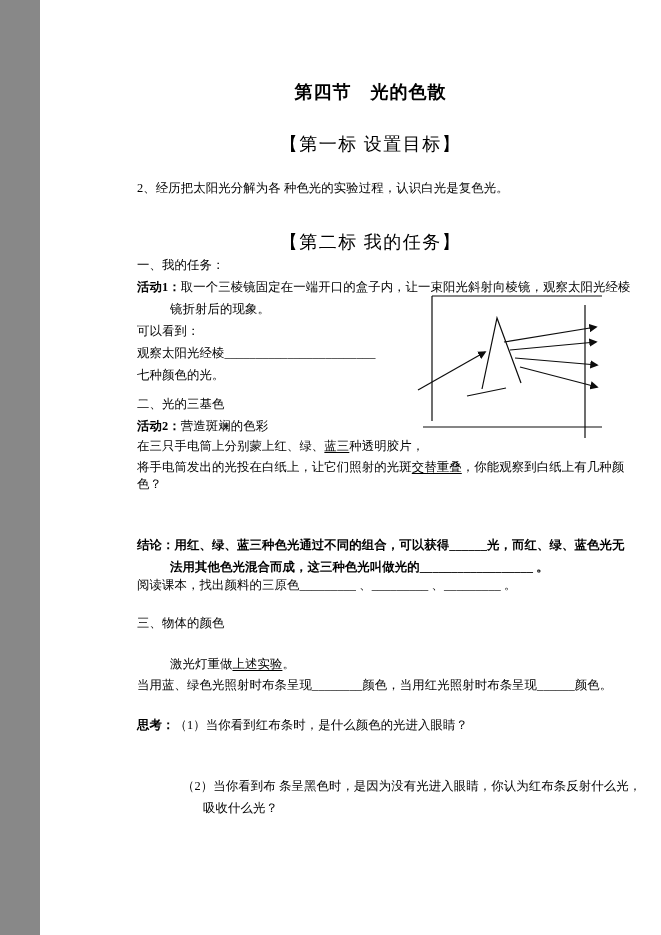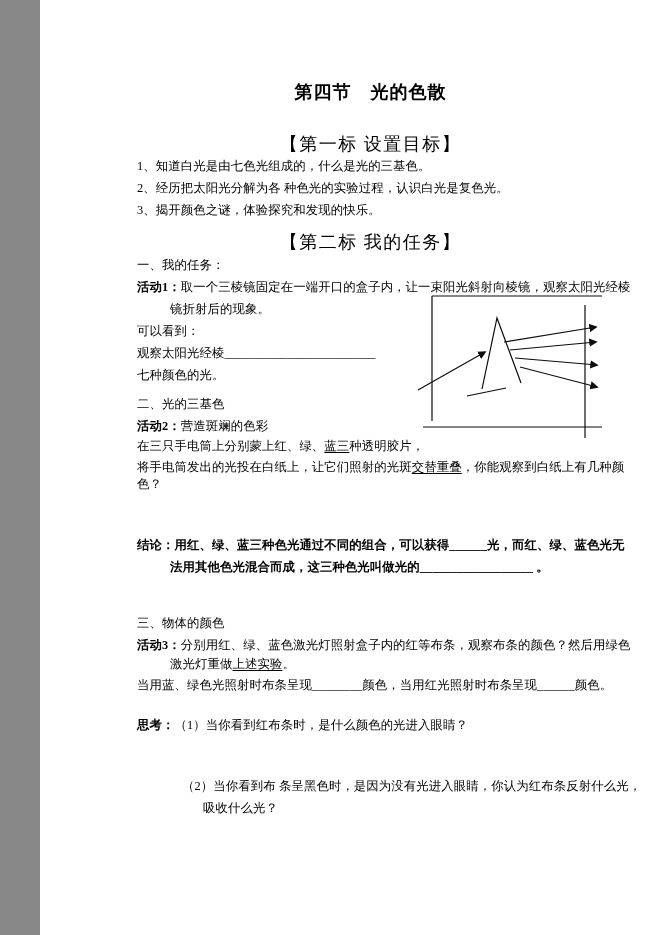--- a/index.html
+++ b/index.html
@@ -29,23 +29,21 @@
   svg.diagram line, svg.diagram polyline{stroke:#0d0d0d;stroke-width:1.2;fill:none;}
 </style>
 </head>
 <body>
 
 <div class="page">
 
   <div class="ln center title" style="top:85px">第四节　光的色散</div>
 
   <div class="ln center hd" style="top:137px">【第一标 设置目标】</div>
-  <div class="ln" style="top:159px">1、知道白光是由七色光组成的，什么是光的三基色。</div>
   <div class="ln" style="top:181px">2、经历把太阳光分解为各 种色光的实验过程，认识白光是复色光。</div>
-  <div class="ln" style="top:203px">3、揭开颜色之谜，体验探究和发现的快乐。</div>
 
   <div class="ln center hd" style="top:235px">【第二标 我的任务】</div>
 
   <div class="ln" style="top:258px">一、我的任务：</div>
 
   <div class="ln" style="top:280px"><span class="b">活动1：</span><span>取一个三棱镜固定在一端开口的盒子内，让一束阳光斜射向棱镜，观察太阳光经棱</span></div>
   <div class="ln" style="top:302px;left:130px">镜折射后的现象。</div>
 
   <div class="ln" style="top:324px">可以看到：</div>
   <div class="ln" style="top:346px"><span>观察太阳光经棱</span><span>________________________</span></div>
@@ -53,23 +51,23 @@
 
   <div class="ln" style="top:397px">二、光的三基色</div>
   <div class="ln" style="top:419px"><span class="b">活动2：</span><span>营造斑斓的色彩</span></div>
 
   <div class="ln" style="top:439px"><span>在三只手电筒上分别蒙上红、绿、</span><span class="u">蓝三</span><span>种透明胶片，</span></div>
   <div class="ln" style="top:460px"><span>将手电筒发出的光投在白纸上，让它们照射的光斑</span><span class="u">交替重叠</span><span>，你能观察到白纸上有几种颜</span></div>
   <div class="ln" style="top:477px">色？</div>
 
   <div class="ln b" style="top:560px;left:130px">法用其他色光混合而成，这三种色光叫做光的__________________ 。</div>
   <div class="ln b" style="top:538px">结论：用红、绿、蓝三种色光通过不同的组合，可以获得______光，而红、绿、蓝色光无</div>
+  <div class="ln" style="top:578px">阅读课本，找出颜料的三原色_________ 、_________ 、_________ 。</div>
 
   <div class="ln" style="top:616px">三、物体的颜色</div>
-  <div class="ln" style="top:638px"><span class="b">活动3：</span><span>分别用红、绿、蓝色激光灯照射盒子内的红等布条，观察布条的颜色？然后用绿色</span></div>
   <div class="ln" style="top:657px;left:130px"><span>激光灯重做</span><span class="u">上述实验</span><span>。</span></div>
   <div class="ln" style="top:678px">当用蓝、绿色光照射时布条呈现________颜色，当用红光照射时布条呈现______颜色。</div>
 
   <div class="ln" style="top:718px"><span class="b">思考：</span><span>（1）当你看到红布条时，是什么颜色的光进入眼睛？</span></div>
   <div class="ln" style="top:779px;left:142px">（2）当你看到布 条呈黑色时，是因为没有光进入眼睛，你认为红布条反射什么光，</div>
   <div class="ln" style="top:801px;left:163px">吸收什么光？</div>
 
   <svg class="diagram" width="288" height="162" viewBox="375 288 288 162" xmlns="http://www.w3.org/2000/svg">
     <defs>
       <marker id="arw" viewBox="0 0 10 10" refX="8" refY="5" markerWidth="7" markerHeight="7" orient="auto-start-reverse">

